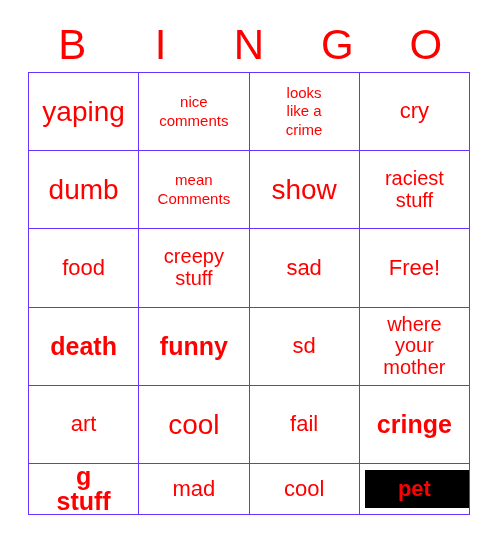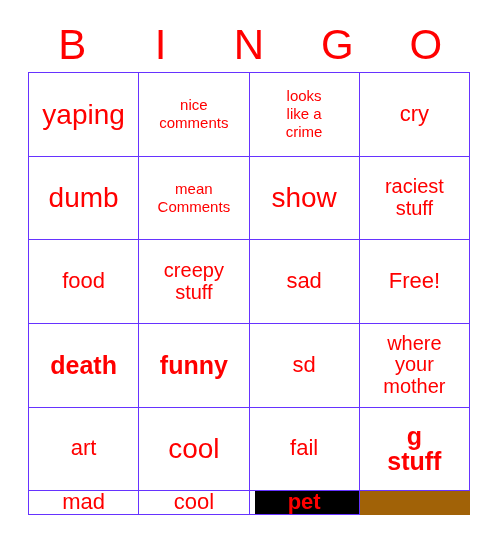--- a/index.html
+++ b/index.html
@@ -177,20 +177,23 @@
       <div class="cell sz-xl">
         <span class="cell-text">art</span>
       </div>
       <div class="cell sz-lg">
         <span class="cell-text">cool</span>
       </div>
       <div class="cell sz-xl">
         <span class="cell-text">fail</span>
       </div>
       <div class="cell sz-md">
+        <span class="cell-text">cringe</span>
+      </div>
+      <div class="cell sz-md">
         <span class="cell-text">g
 stuff</span>
       </div>
       <div class="cell sz-xl">
         <span class="cell-text">mad</span>
       </div>
       <div class="cell sz-xl">
         <span class="cell-text">cool</span>
       </div>
       <div class="cell sz-xl marked">

